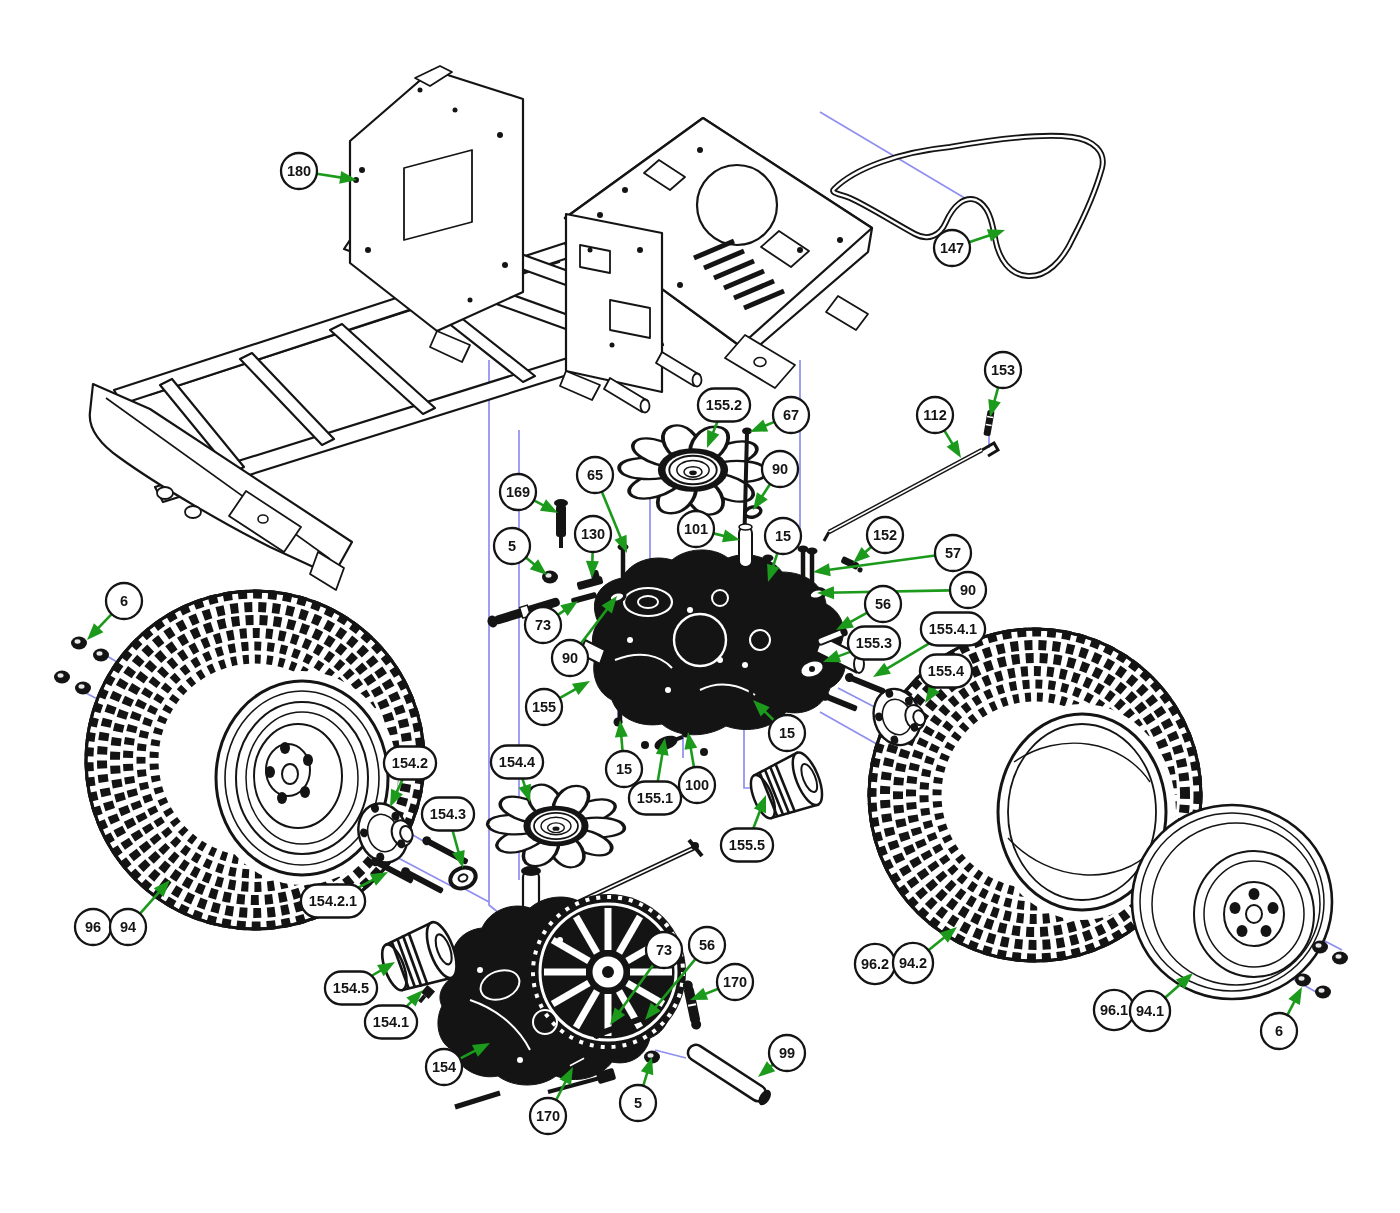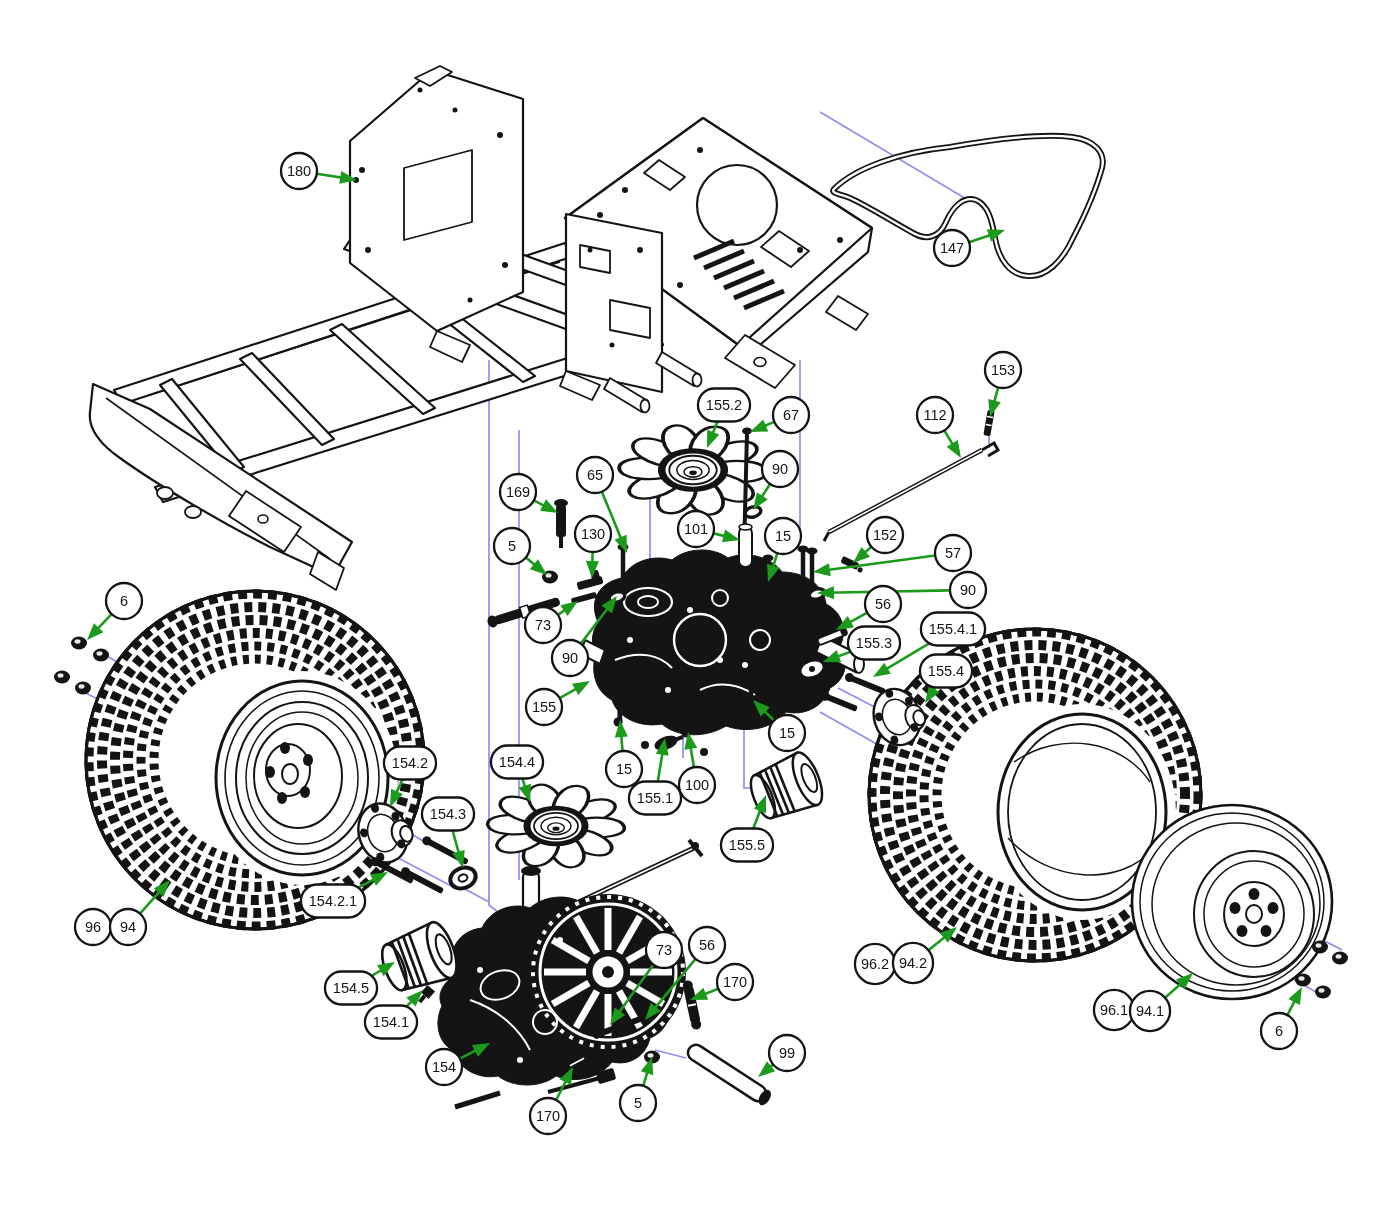--- a/index.html
+++ b/index.html
@@ -1,16 +1,16 @@
 <!DOCTYPE html>
 <html><head>
 <meta charset="utf-8">
 <style>
   html,body{margin:0;padding:0;background:#ffffff;}
-  #stage{position:relative;width:1209px;height:1213px;background:#fff;font-family:"Liberation Sans",sans-serif;}
+  #stage{position:relative;width:1209px;height:1213px;background:#fff;font-family:"Liberation Sans",sans-serif;font-weight:bold;}
   svg{display:block;}
   text{font-family:"Liberation Sans",sans-serif;}
 </style>
 </head>
 <body>
 
 <div id="stage">
 <svg width="1400" height="1213" viewBox="0 0 1400 1213" xmlns="http://www.w3.org/2000/svg" xmlns:xlink="http://www.w3.org/1999/xlink">
 
   <defs>

